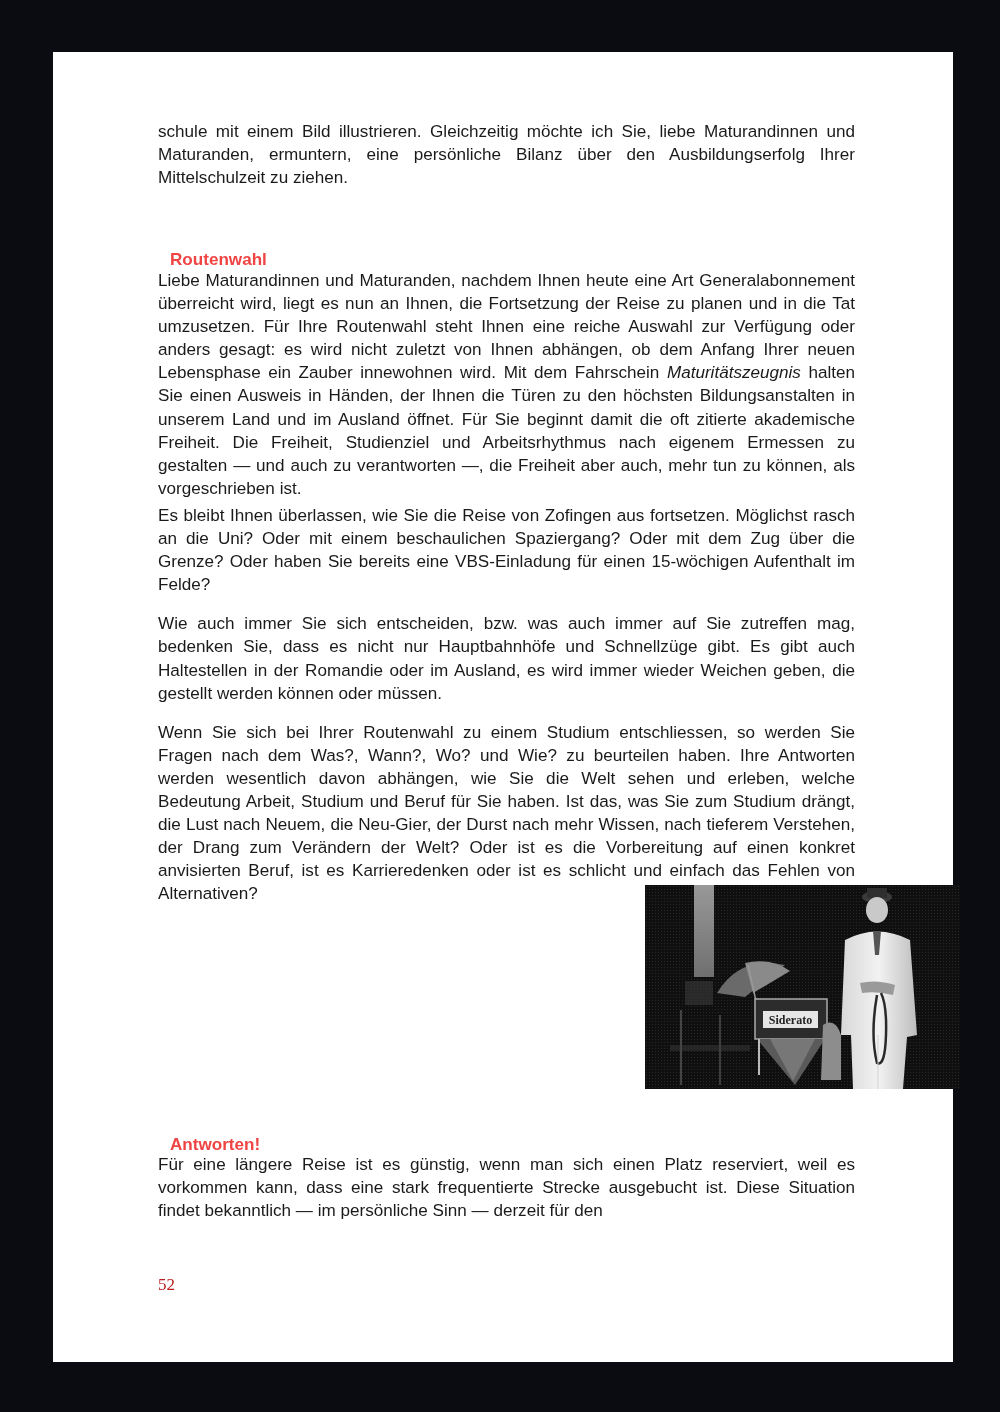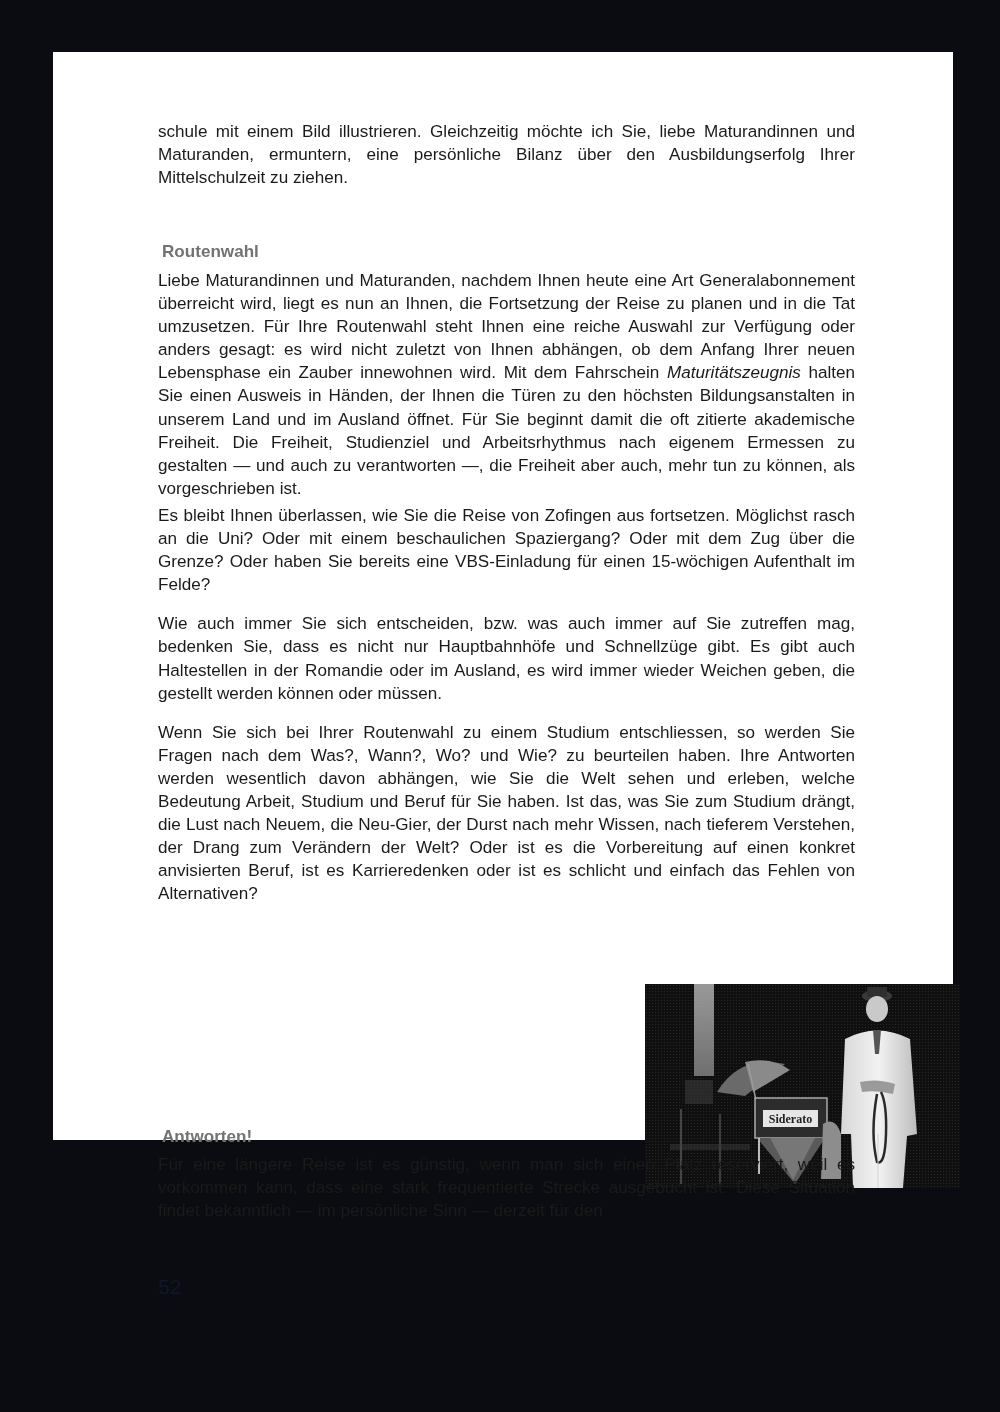--- a/index.html
+++ b/index.html
@@ -11,21 +11,21 @@
       height: 1412px;
       background: #0b0c12;
       position: relative;
       overflow: hidden;
     }
     .page {
       position: absolute;
       left: 53px;
       top: 52px;
       width: 900px;
-      height: 1088px;
+      height: 1310px;
       background: #ffffff;
     }
     .content {
       position: absolute;
       left: 105px;
       top: 0;
       width: 697px;
       font-family: "Liberation Sans", sans-serif;
       font-size: 17.1px;
       line-height: 23.1px;
@@ -36,25 +36,25 @@
       margin: 0;
       text-align: justify;
     }
     .block-intro {
       position: absolute;
       top: 68px;
       left: 0;
       width: 697px;
     }
     h2 {
-      margin: 4px;
+      margin: 12px;
       font-size: 17.1px;
       font-weight: bold;
       line-height: 23px;
-      color: #737373;
+      color: #ef4444;
     }
     .h-routenwahl {
       position: absolute;
       top: 184px;
       left: 0;
     }
     .block-route {
       position: absolute;
       top: 217px;
       left: 0;
@@ -62,44 +62,44 @@
     }
     .block-route p + p.gap {
       margin-top: 16px;
     }
     .block-route p.nogap {
       margin-top: 4px;
     }
     .photo {
       position: absolute;
       left: 487px;
-      top: 932px;
+      top: 833px;
       width: 315px;
       height: 204px;
       background: #121214;
       overflow: hidden;
     }
     .h-ausgebucht {
       position: absolute;
       top: 1069px;
       left: 0;
     }
     .block-aus {
       position: absolute;
       top: 1101px;
       left: 0;
       width: 697px;
     }
     .page-number {
       position: absolute;
       left: 105px;
       top: 1223px;
-      font-family: Liberation Sans, sans-serif;
-      font-size: 21px;
-      color: #0f172a;
+      font-family: Liberation Serif, serif;
+      font-size: 17px;
+      color: #b91c1c;
     }
     em { font-style: italic; }
   </style>
 </head>
 <body>
 
 <div class="page">
   <div class="content">
 
     <div class="block-intro">

